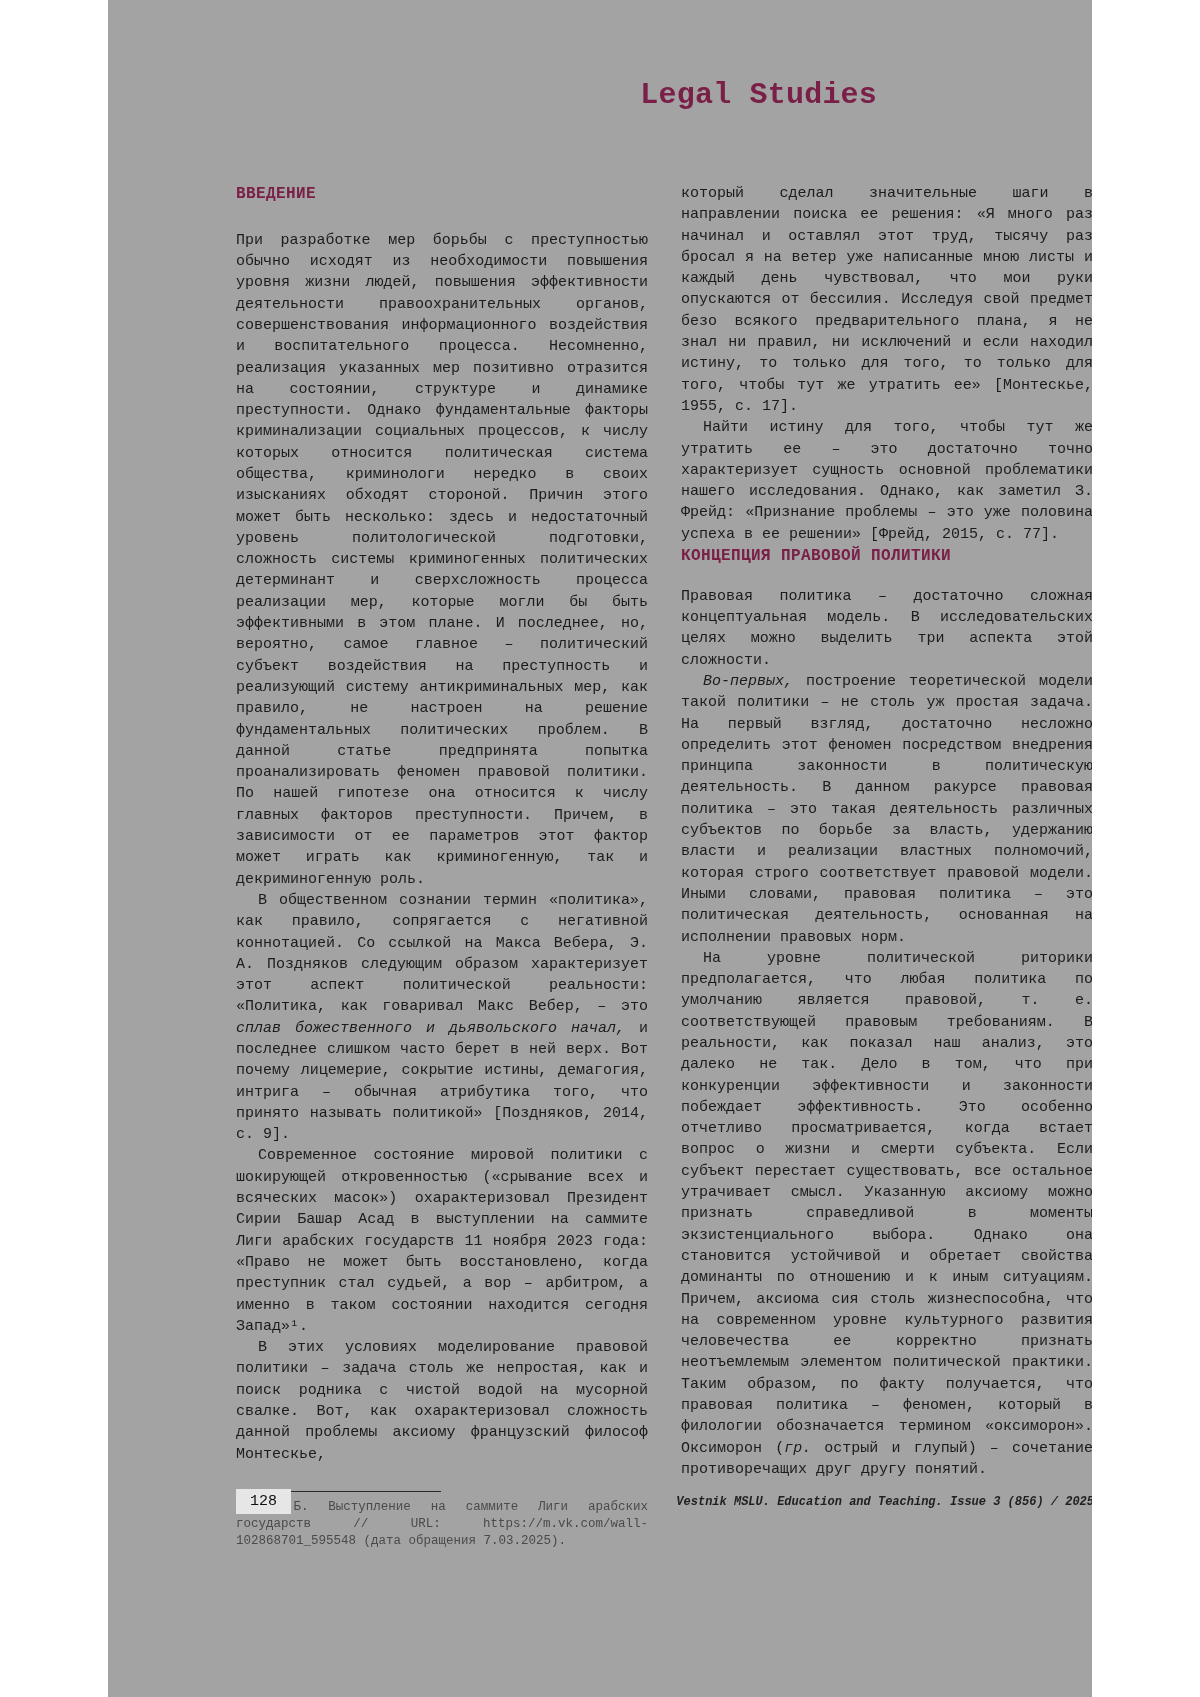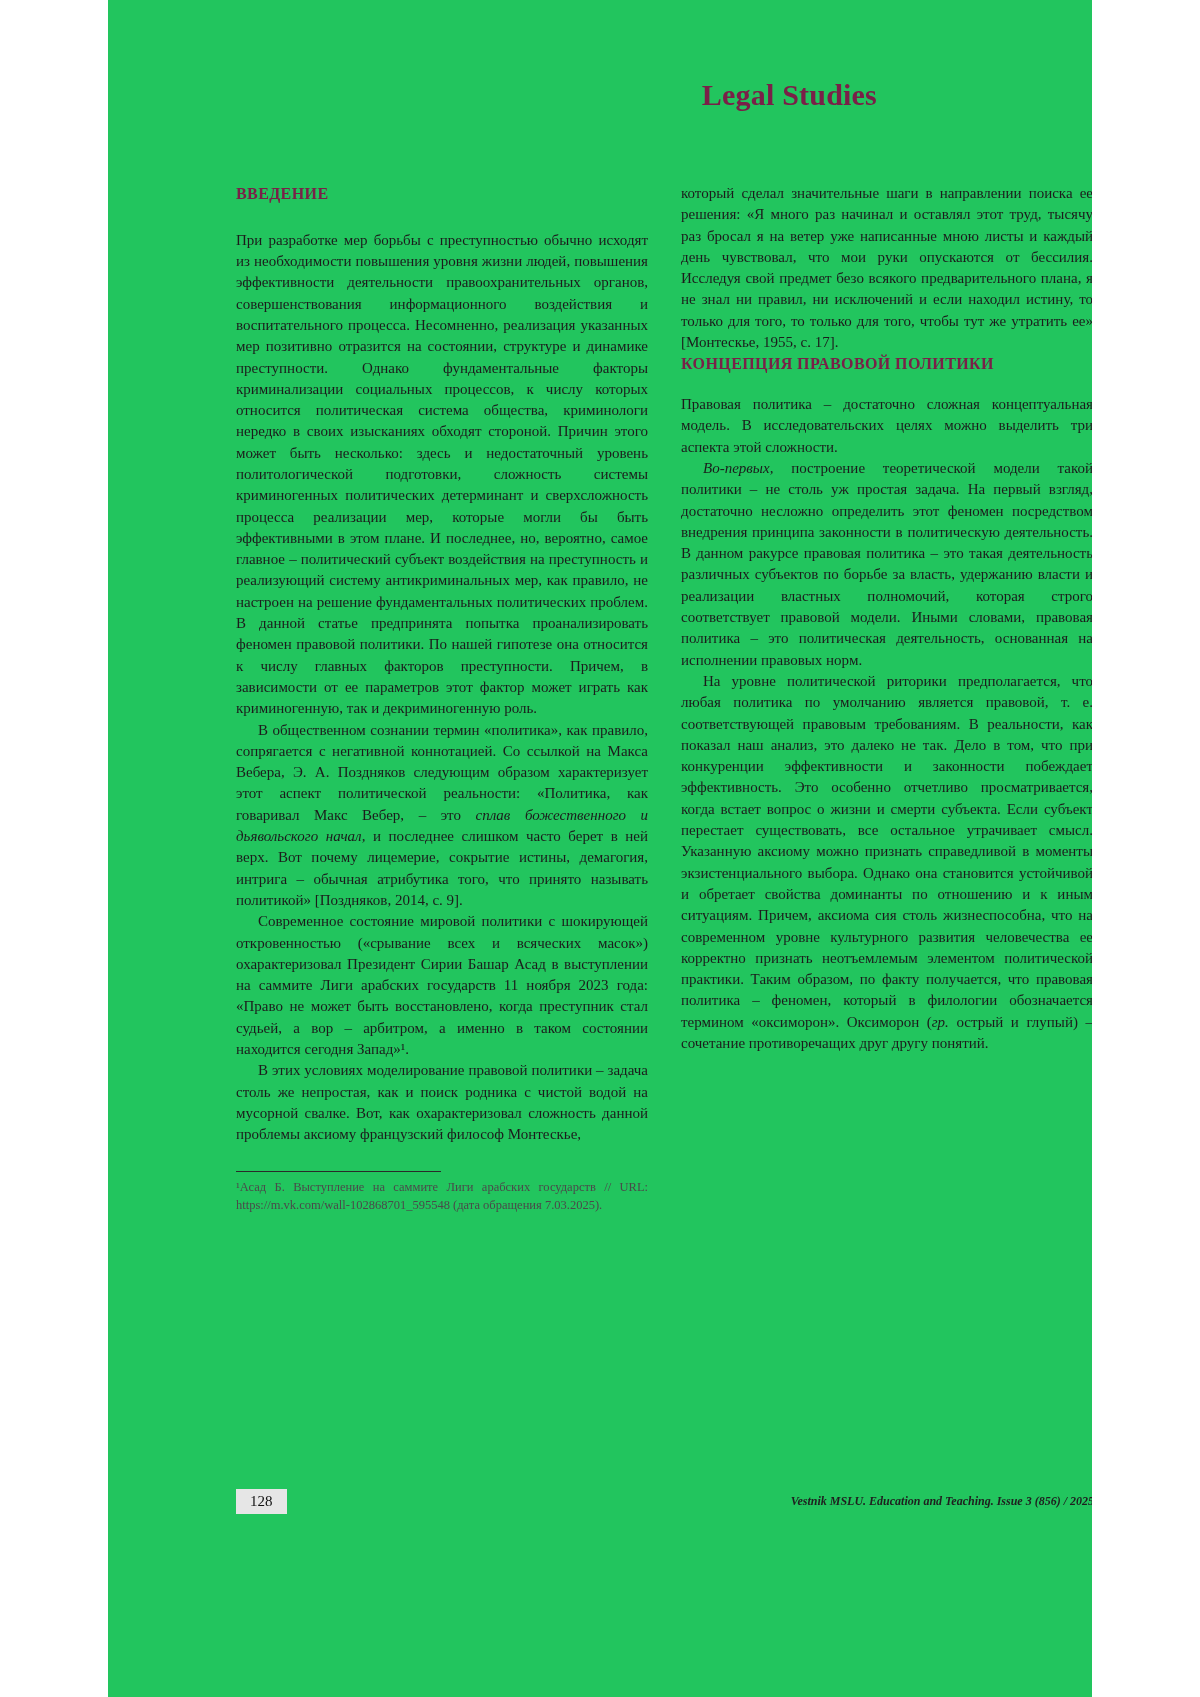--- a/index.html
+++ b/index.html
@@ -1,22 +1,22 @@
 <!DOCTYPE html>
 <html lang="ru"><head>
 <meta charset="utf-8">
 <style>
   * { margin:0; padding:0; box-sizing:border-box; }
   html, body { background:#ffffff; }
   .page {
     position:relative;
     width:984px; height:1697px;
     margin:0 auto;
-    background:#22c55e;
-    font-family:Liberation Serif, serif;
+    background:#a3a3a3;
+    font-family:Liberation Mono, monospace;
     color:#1c1c1c;
     overflow:hidden;
   }
   .running-head {
     position:absolute;
     top:78px; right:215px;
     font-size:30px;
     font-weight:600;
     color:#7a2048;
     letter-spacing:0.2px;
@@ -104,20 +104,21 @@
       <p class="indent">В этих условиях моделирование правовой политики – задача столь же непростая, как и поиск родника с чистой водой на мусорной свалке. Вот, как охарактеризовал сложность данной проблемы аксиому французский философ Монтескье,</p>
 
       <div class="footnote-sep"></div>
 
       <div class="footnote"><span>¹Асад Б. Выступление на саммите Лиги арабских государств // URL: </span><span class="fn-url">https://m.vk.com/wall-102868701_595548</span><span> (дата обращения 7.03.2025).</span></div>
     </div>
 
     <div class="col">
       <p>который сделал значительные шаги в направлении поиска ее решения: «Я много раз начинал и оставлял этот труд, тысячу раз бросал я на ветер уже написанные мною листы и каждый день чувствовал, что мои руки опускаются от бессилия. Исследуя свой предмет безо всякого предварительного плана, я не знал ни правил, ни исключений и если находил истину, то только для того, то только для того, чтобы тут же утратить ее» [Монтескье, 1955, с. 17].</p>
 
+      <p class="indent">Найти истину для того, чтобы тут же утратить ее – это достаточно точно характеризует сущность основной проблематики нашего исследования. Однако, как заметил З. Фрейд: «Признание проблемы – это уже половина успеха в ее решении» [Фрейд, 2015, с. 77].</p>
 
       <h2 class="section-heading mid">КОНЦЕПЦИЯ ПРАВОВОЙ ПОЛИТИКИ</h2>
 
       <p>Правовая политика – достаточно сложная концептуальная модель. В исследовательских целях можно выделить три аспекта этой сложности.</p>
 
       <p class="indent"><em>Во-первых,</em><span> построение теоретической модели такой политики – не столь уж простая задача. На первый взгляд, достаточно несложно определить этот феномен посредством внедрения принципа законности в политическую деятельность. В данном ракурсе правовая политика – это такая деятельность различных субъектов по борьбе за власть, удержанию власти и реализации властных полномочий, которая строго соответствует правовой модели. Иными словами, правовая политика – это политическая деятельность, основанная на исполнении правовых норм.</span></p>
 
       <p class="indent"><span>На уровне политической риторики предполагается, что любая политика по умолчанию является правовой, т. е. соответствующей правовым требованиям. В реальности, как показал наш анализ, это далеко не так. Дело в том, что при конкуренции эффективности и законности побеждает эффективность. Это особенно отчетливо просматривается, когда встает вопрос о жизни и смерти субъекта. Если субъект перестает существовать, все остальное утрачивает смысл. Указанную аксиому можно признать справедливой в моменты экзистенциального выбора. Однако она становится устойчивой и обретает свойства доминанты по отношению и к иным ситуациям. Причем, аксиома сия столь жизнеспособна, что на современном уровне культурного развития человечества ее корректно признать неотъемлемым элементом политической практики. Таким образом, по факту получается, что правовая политика – феномен, который в филологии обозначается термином «оксиморон». Оксиморон (</span><em>гр.</em><span> острый и глупый) – сочетание противоречащих друг другу понятий.</span></p>
     </div>
 

